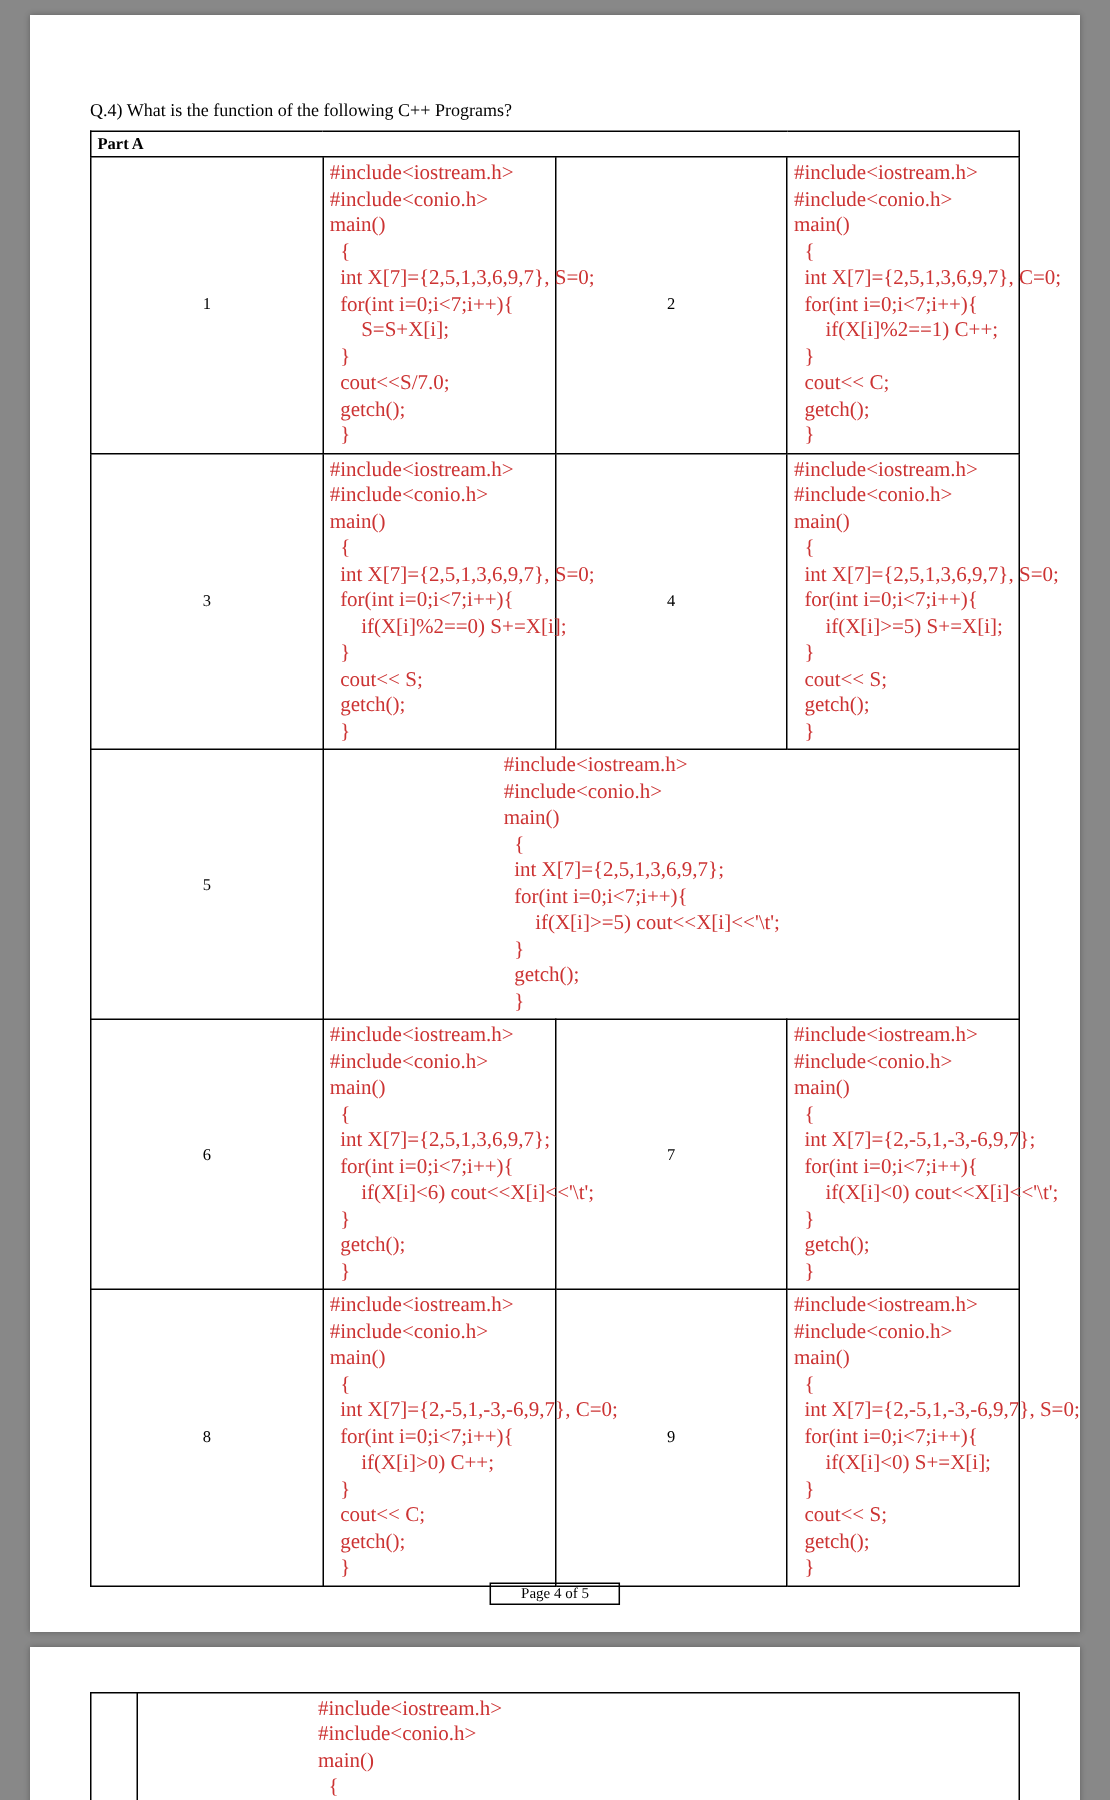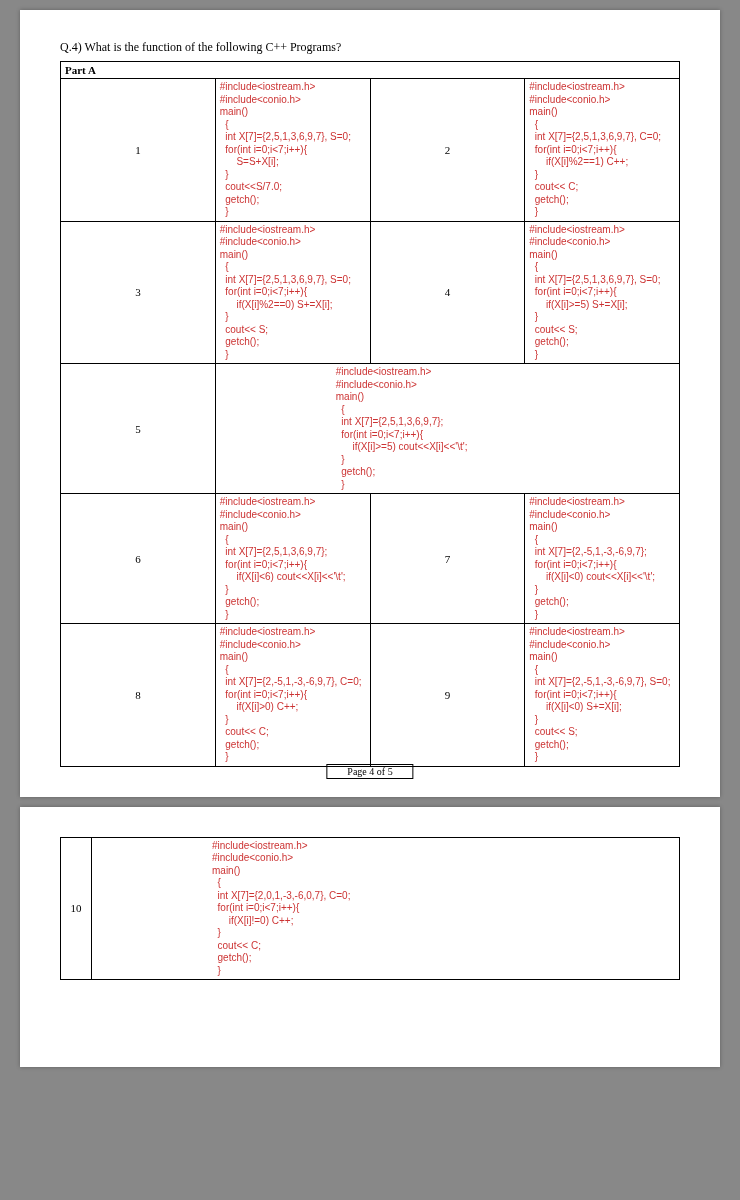--- a/index.html
+++ b/index.html
@@ -16,20 +16,21 @@
     box-shadow: 0 0 4px rgba(0,0,0,.3);
     box-sizing: border-box;
     width: 700px;
     min-height: 560px;
     position: relative;
     font-size: 11px;
   }
   .qtitle {
     font-size: 12px;
     margin-bottom: 6px;
+    margin-top: 26px;
   }
   table.grid {
     border-collapse: collapse;
     width: 100%;
     table-layout: fixed;
   }
   table.grid td, table.grid th {
     border: 1px solid #000;
     vertical-align: top;
     padding: 2px 4px;
@@ -48,22 +49,22 @@
     font-size: 11px;
   }
   .sep {
     width: 22px;
     text-align: center;
     vertical-align: middle !important;
     font-size: 11px;
   }
   pre.code {
     margin: 0;
-    font-family: Liberation Sans, sans-serif;
-    font-size: 10px;
+    font-family: Liberation Serif, serif;
+    font-size: 14px;
     line-height: 1.25;
     white-space: pre;
     color: #cc3333;
   }
   .pagenum {
     position: absolute;
     bottom: 18px;
     left: 50%;
     transform: translateX(-50%);
     border: 1px solid #000;

